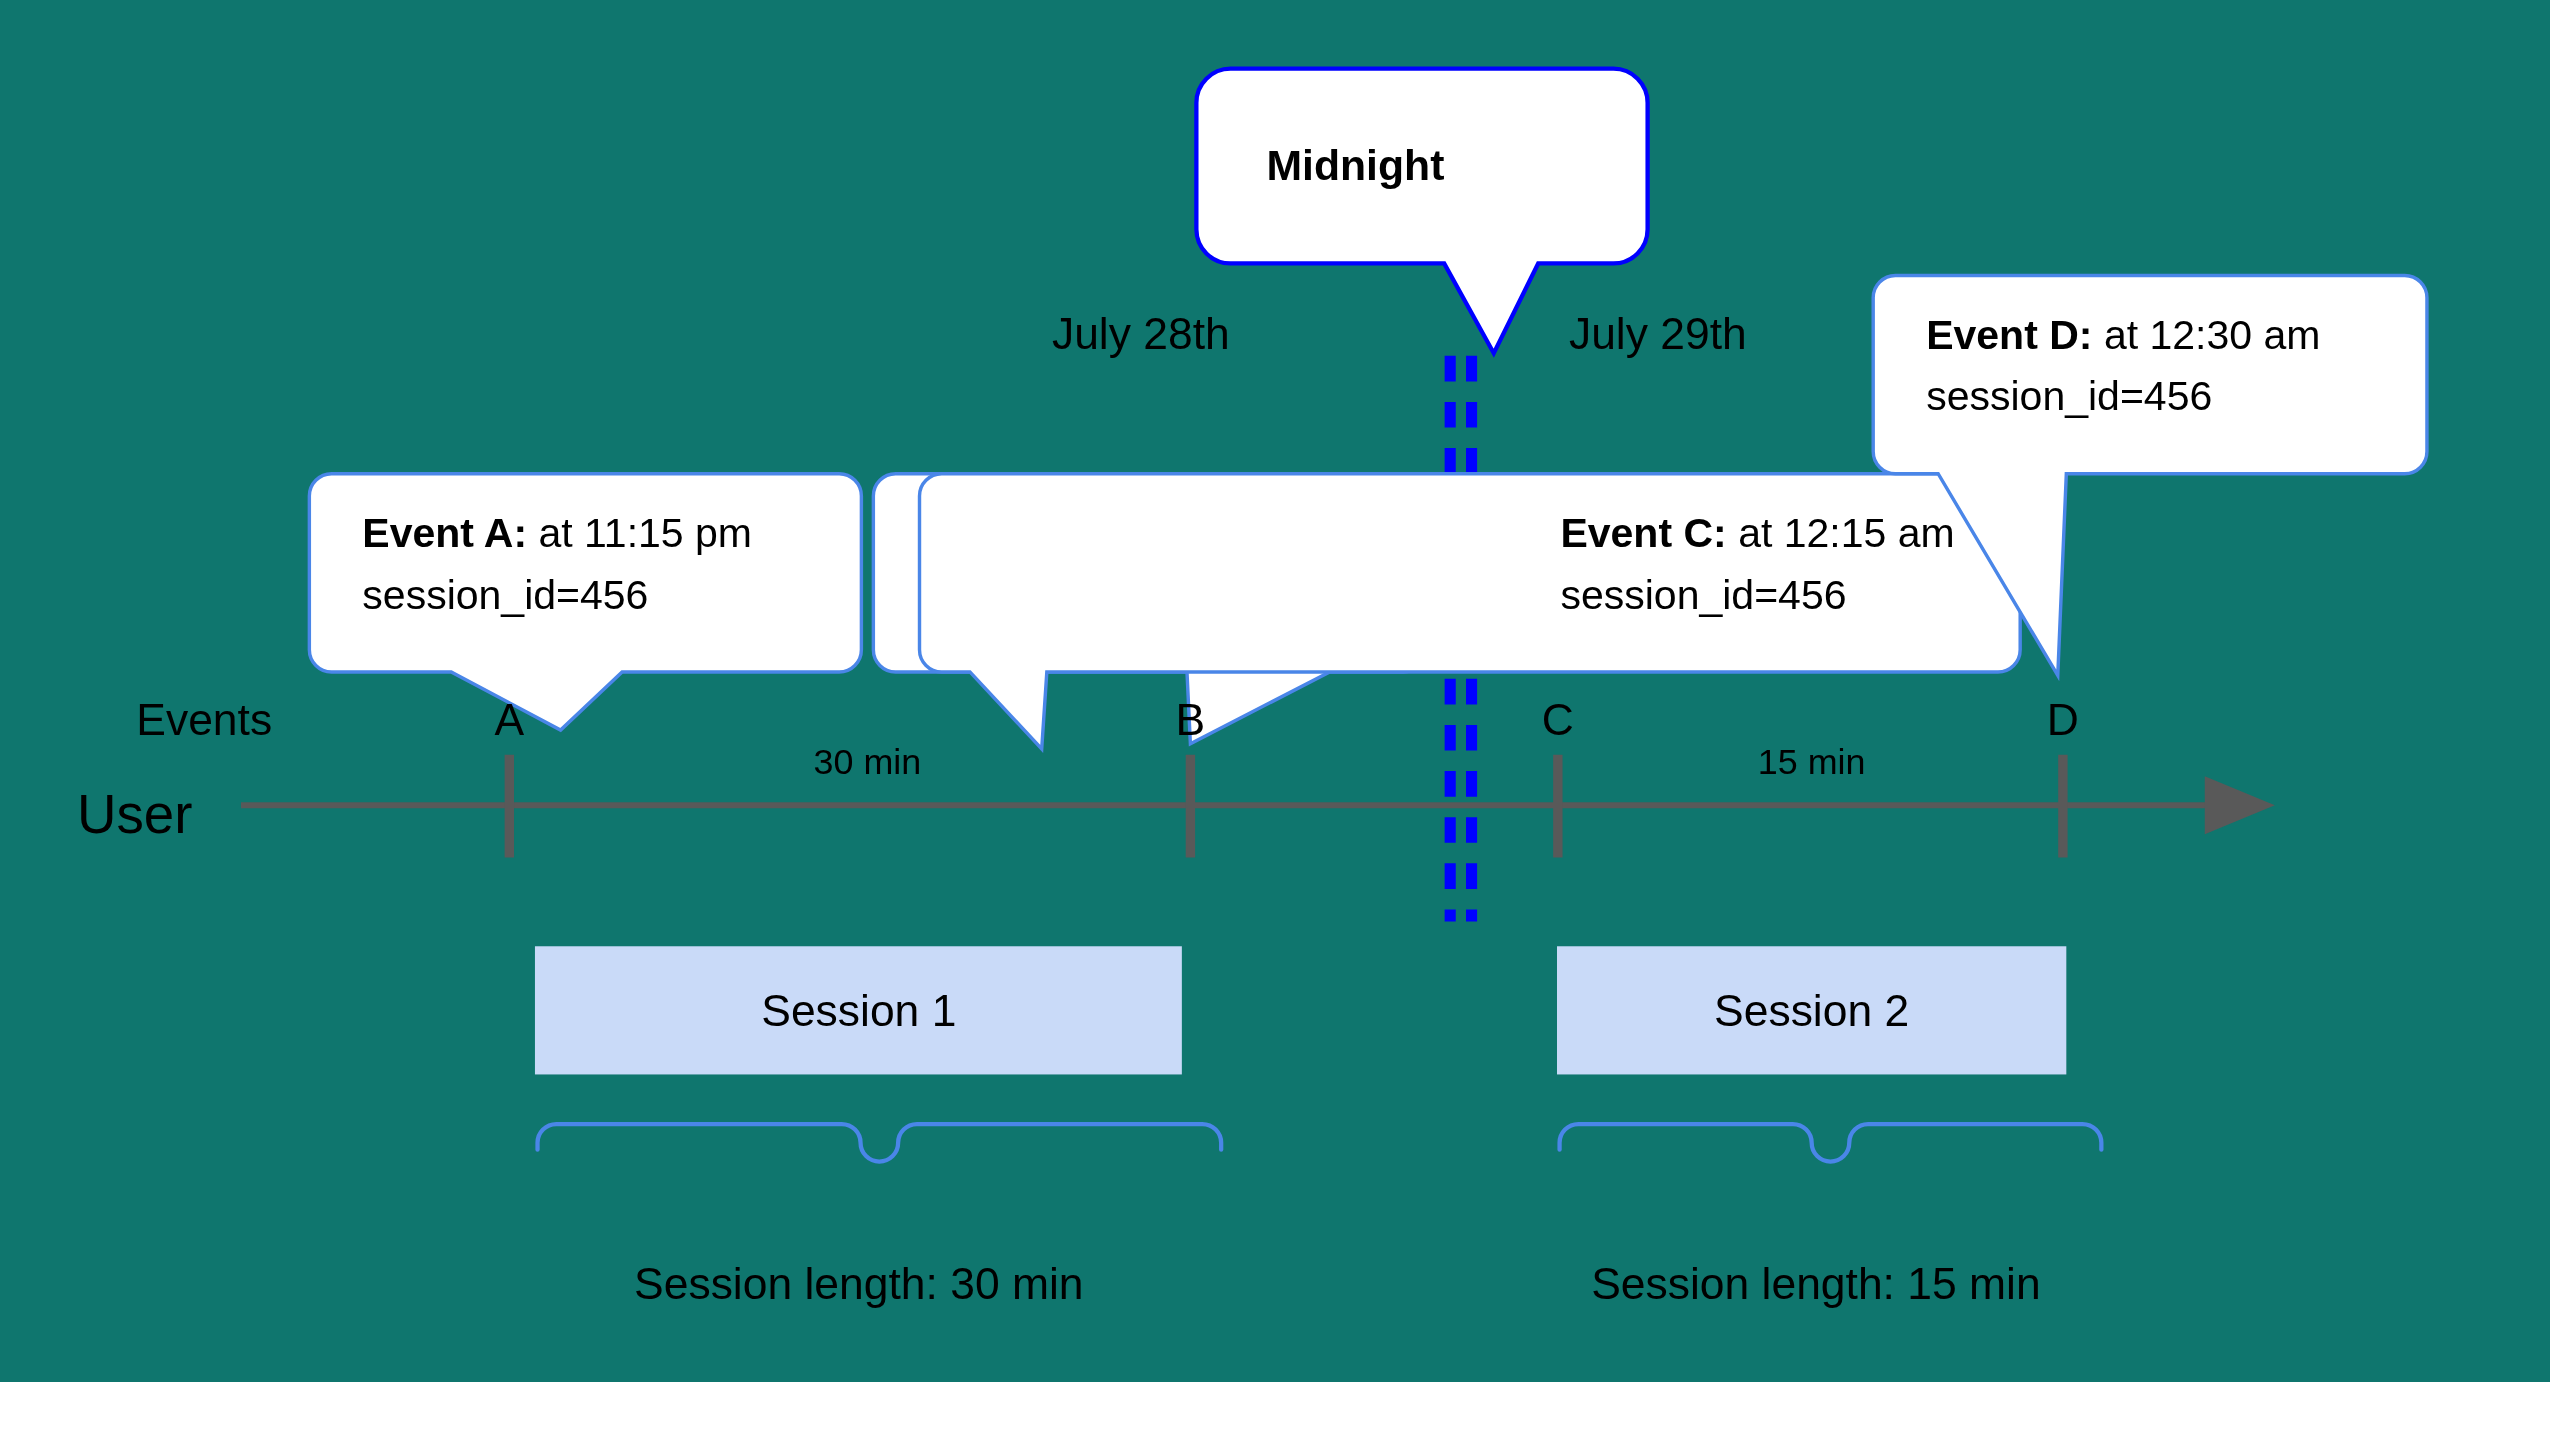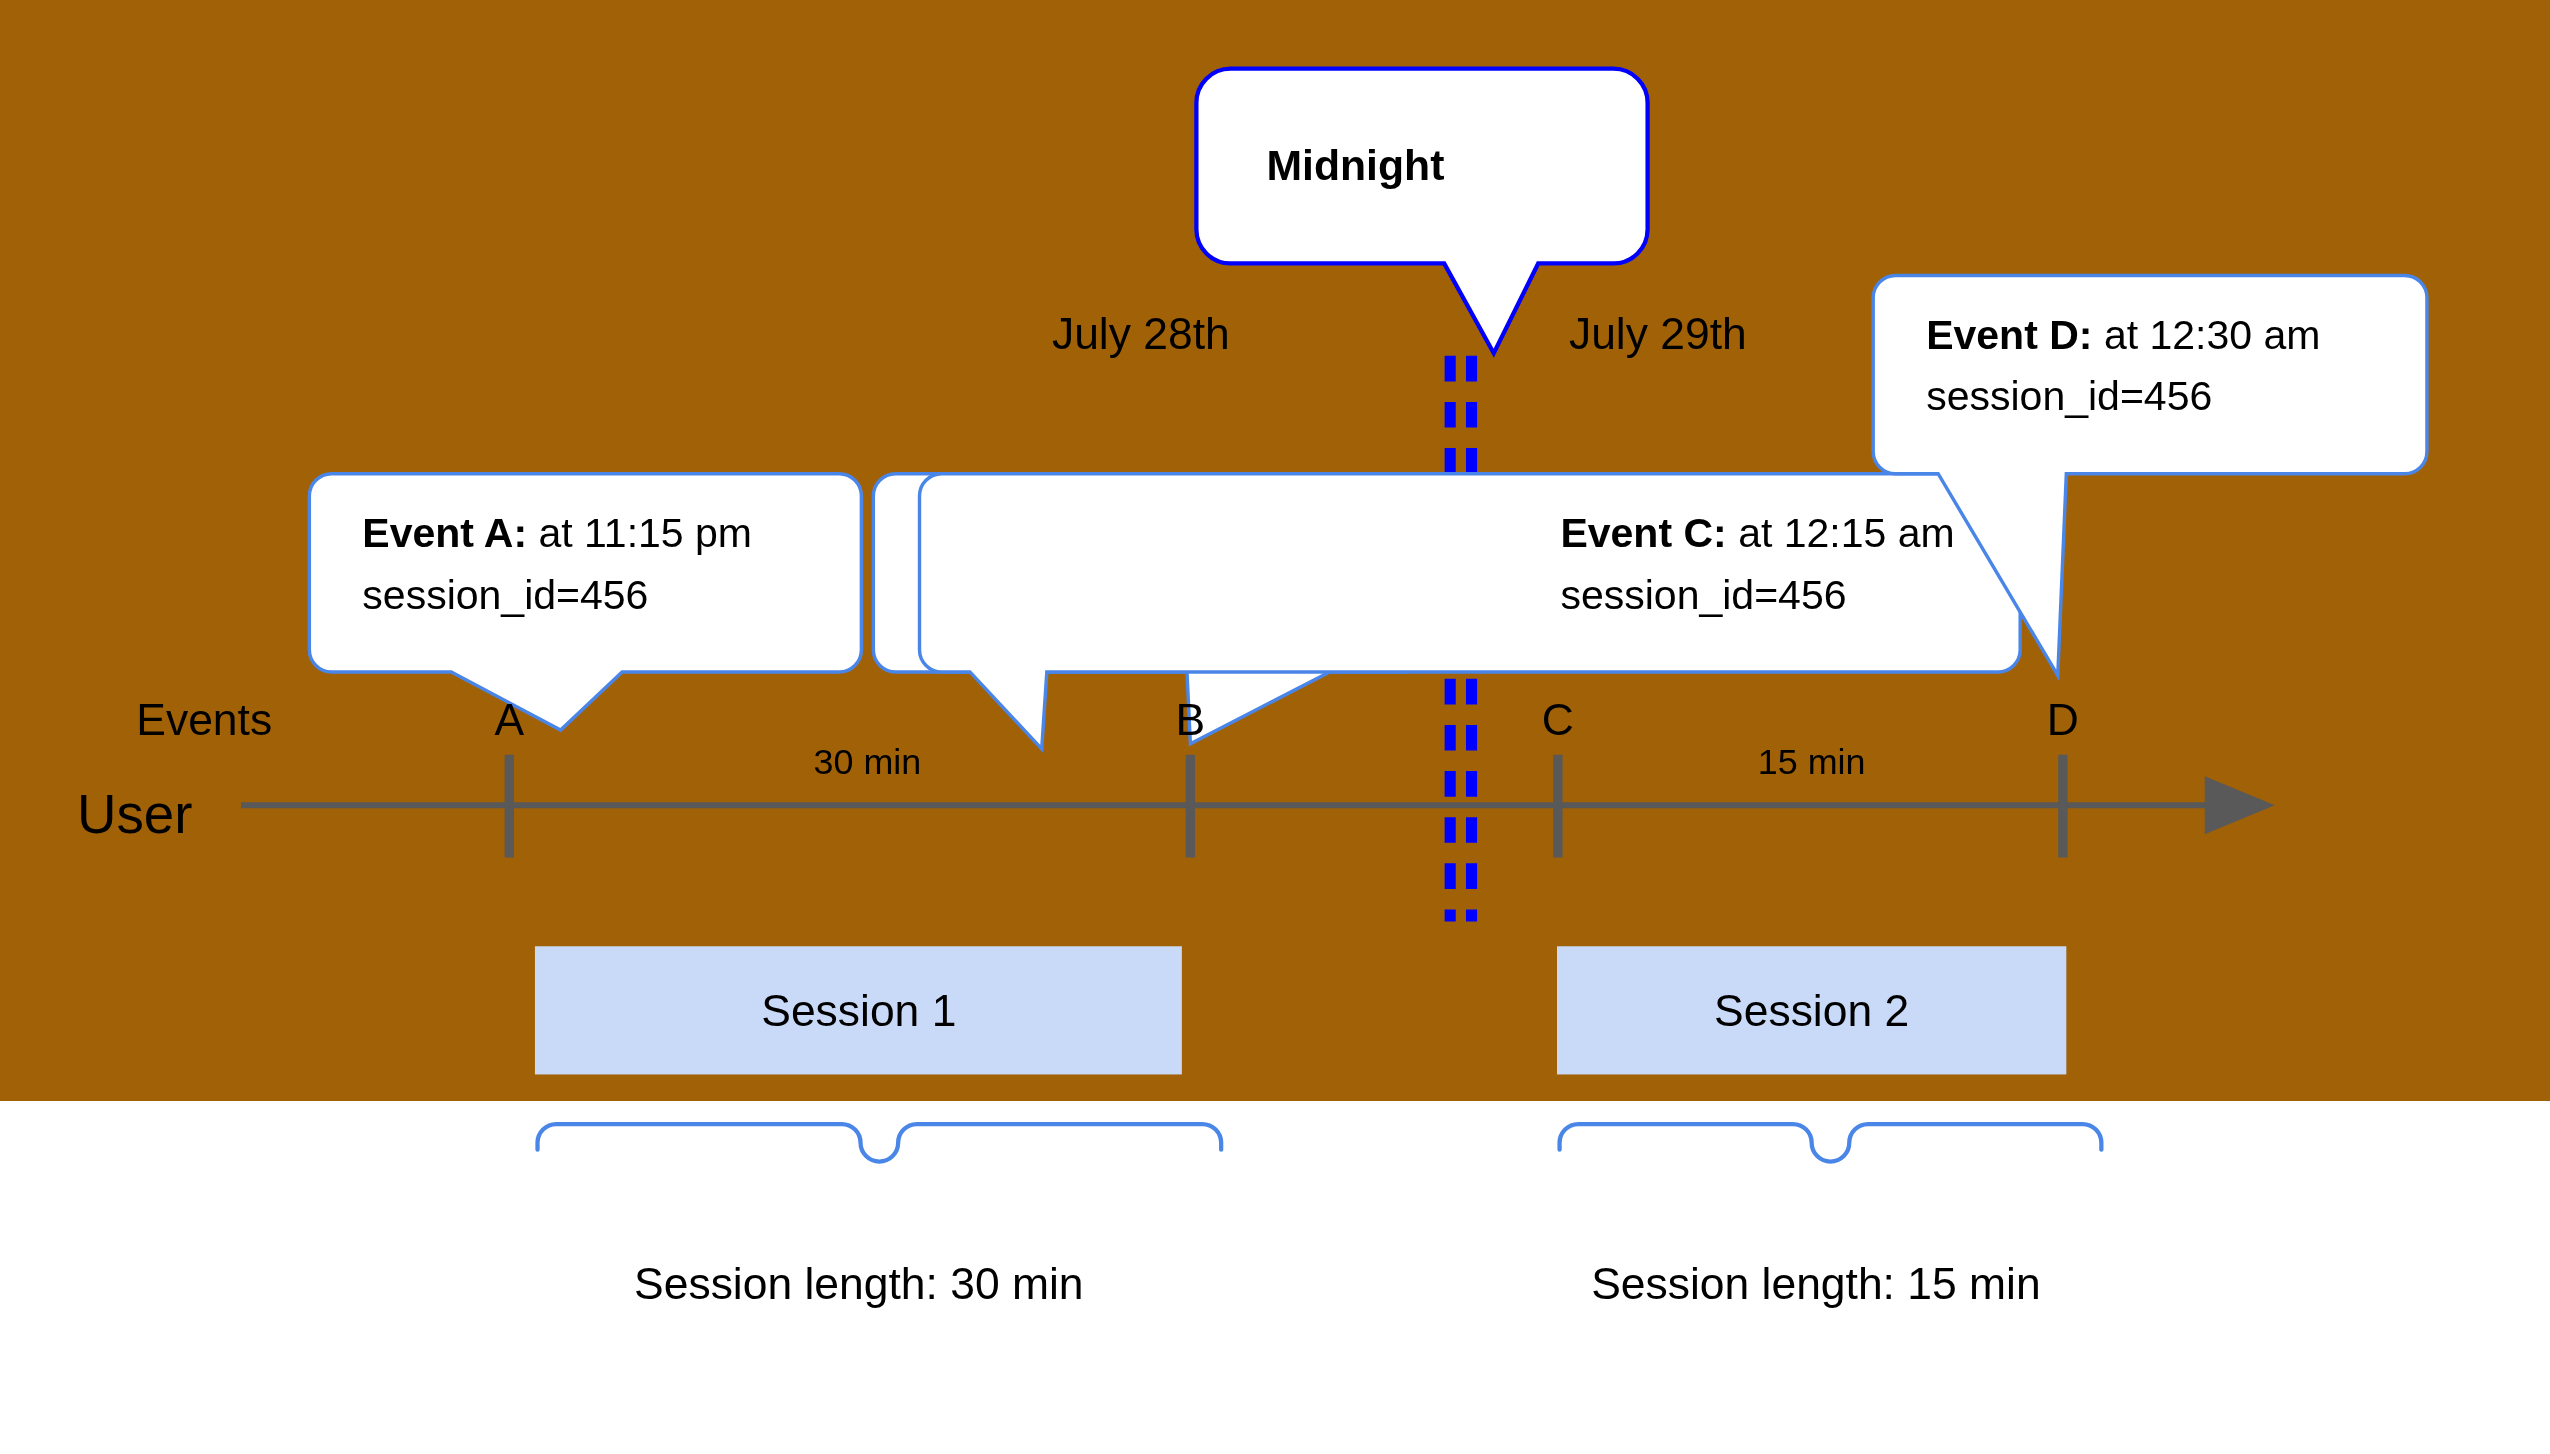--- a/index.html
+++ b/index.html
@@ -9,22 +9,22 @@
   }
   body {
     font-family: "Liberation Sans", sans-serif;
     width: 2550px;
     height: 1455px;
     overflow: hidden;
   }
   #diagram-root {
     position: relative;
     width: 2550px;
-    height: 1101px;
-    background: #a16207;
+    height: 1382px;
+    background: #0f766e;
   }
   svg.canvas {
     position: absolute;
     top: 0;
     left: 0;
     width: 2550px;
     height: 1455px;
   }
   .txt {
     font-family: "Liberation Sans", sans-serif;

